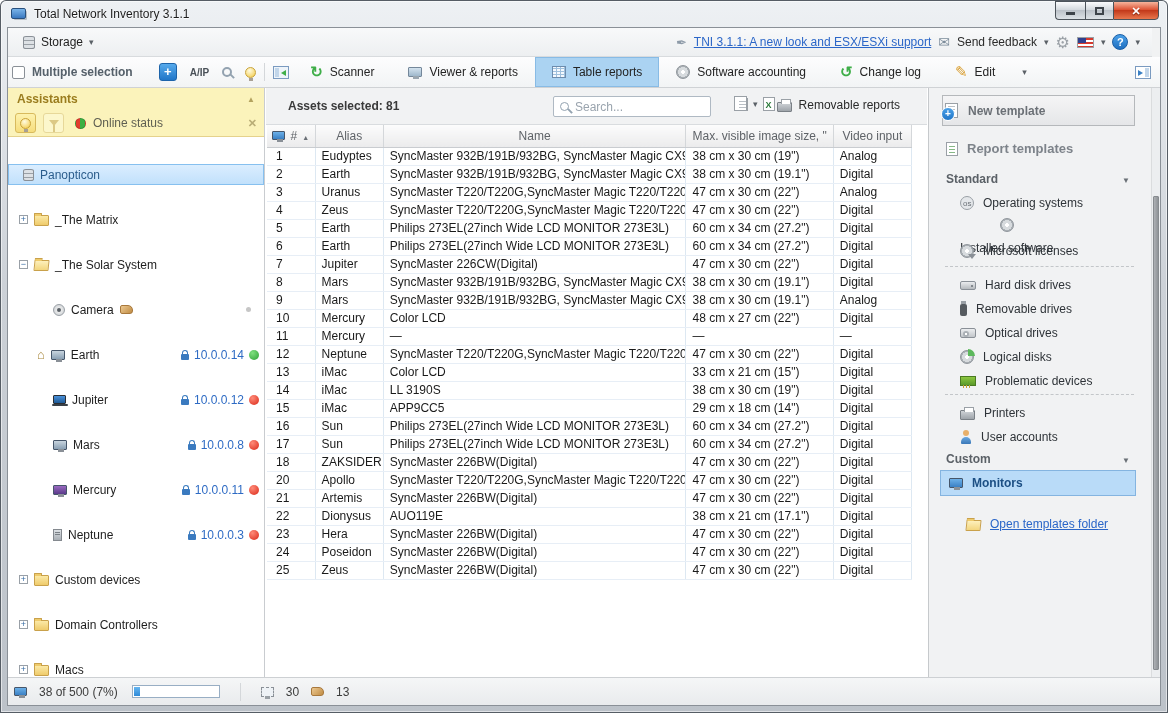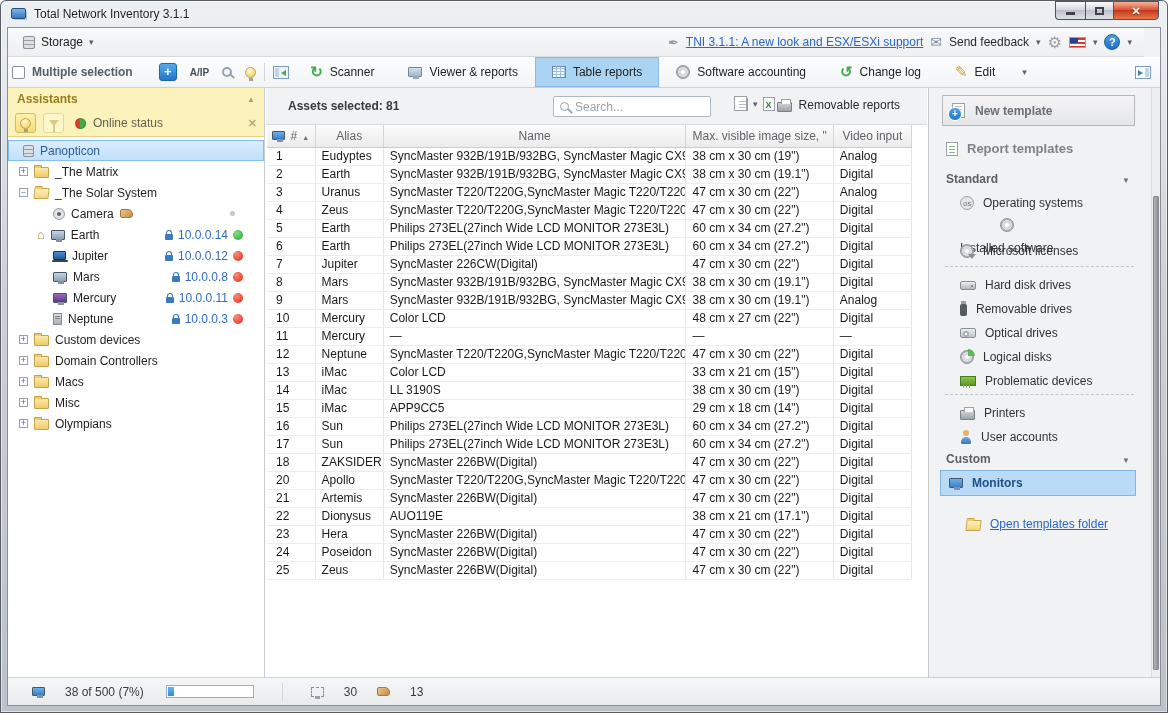--- a/index.html
+++ b/index.html
@@ -19,21 +19,21 @@
   .wbtn.max { width:28px; border-right:none; }
   .wbtn.close { width:46px; border-radius:0 0 4px 0;
           background:linear-gradient(#f6b49c,#dd5335 45%,#c33a1b 50%,#e8764c); }
   .wg-min { width:9px; height:3px; background:#3e444a; margin-top:5px; }
   .wg-max { width:9px; height:8px; border:2px solid #3e444a; background:transparent; }
   .wg-close::before { content:"✕"; color:#fff; font-size:11px; font-weight:bold; text-shadow:0 1px 1px #7a1f08; }
 
   .client { position:absolute; top:27px; left:7px; right:7px; bottom:7px; background:#f1f2f3; border:1px solid #8a9097; }
 
   
-  .toolbar1 { position:absolute; top:0; left:0; right:16px; height:29px; display:flex; align-items:center;
+  .toolbar1 { position:absolute; top:0; left:0; right:8px; height:29px; display:flex; align-items:center;
               background:linear-gradient(#f8f9fa,#edeff1); border-bottom:1px solid #d8dbde; }
   .storage-btn { display:flex; align-items:center; gap:6px; margin-left:7px; padding:3px 8px; color:#222; }
   .tb1-right { margin-left:auto; display:flex; align-items:center; gap:7px; padding-right:12px; }
   .link { color:#2b66c8; text-decoration:underline; }
   .plain { color:#2a2a2a; }
   .dd { color:#5a6066; font-size:9px; }
 
   
   .tabbar { position:absolute; top:29px; left:0; right:0; height:31px; display:flex; align-items:center;
             background:linear-gradient(#fdfdfe,#f2f4f5); border-bottom:1px solid #cfd2d5; }
@@ -56,21 +56,21 @@
   .assist-hdr { display:flex; align-items:center; height:22px; padding:0 9px; color:#9a7c1e; font-weight:bold; }
   .assist-hdr .up { margin-left:auto; color:#b3a25e; font-size:9px; }
   .assist-row { display:flex; align-items:center; height:26px; padding:0 7px; gap:7px; }
   .tglbtn { width:21px; height:20px; border:1px solid #d8ba5d; border-radius:3px; background:linear-gradient(#fdf2ae,#f6dd7c); display:flex; align-items:center; justify-content:center; }
   .tglbtn.off { border-color:#e7d899; background:rgba(255,253,230,.4); }
   .status-circle { width:11px; height:11px; border-radius:50%; background:linear-gradient(90deg,#e23d2e 50%,#3cb043 50%); border:1px solid rgba(0,0,0,.15); margin-left:4px; }
   .assist-label { color:#5f5f52; }
   .assist-close { margin-left:auto; color:#b9ad76; font-weight:bold; font-size:11px; }
 
   .tree { flex:1; overflow:hidden; padding-top:3px; background:#fff; color:#1e1e1e; }
-  .trow { position:relative; height:21px; display:flex; align-items:center; gap:6px; padding-right:21px; }
+  .trow { position:relative; height:21px; display:flex; align-items:center; gap:6px; padding-right:5px;margin-top:24px; }
   .trow.sel { background:linear-gradient(#dceeff,#c0e0fb); box-shadow:inset 0 0 0 1px #86c0ef; color:#2b5d8c; }
   .ind-root { padding-left:15px; } .ind-folder { padding-left:11px; } .ind-dev { padding-left:45px; } .ind-dev2 { padding-left:29px; }
   .ip-group { margin-left:auto; display:flex; align-items:center; gap:5px; }
   .ip { color:#2e6bc4; }
   .dot { width:10px; height:10px; border-radius:50%; flex:none; }
   .dot.on { background:radial-gradient(circle at 35% 30%,#7fe07f,#2ea036); }
   .dot.off { background:radial-gradient(circle at 35% 30%,#ff8a78,#d92818); }
   .dot.faint { width:5px; height:5px; background:#c6c6c6; margin-left:auto; margin-right:8px; }
 
   
@@ -87,31 +87,31 @@
   table { border-collapse:collapse; width:100%; table-layout:fixed; }
   th { height:22px; background:linear-gradient(#fcfcfc,#ebebec); border-bottom:1px solid #c9ccd0; border-right:1px solid #d4d7da; color:#5f6368; font-weight:normal; font-size:12px; }
   th .hwrap { display:flex; align-items:center; justify-content:center; gap:5px; }
   td { height:18px; line-height:17px; border-right:1px solid #dde8f2; border-bottom:1px solid #e7eef6; padding:0 6px; white-space:nowrap; overflow:hidden; color:#1a1a1a; font-size:12px; }
   td.c-num { padding-left:9px; }
 
   
   .rightpanel { position:absolute; right:0; top:0; bottom:0; width:232px; background:#f1f2f3; border-left:1px solid #c6c9cc; }
   .rscroll { position:absolute; right:0; top:0; bottom:0; width:9px; background:#eceef0; border-left:1px solid #dadcde; }
   .rthumb { position:absolute; left:1px; right:1px; top:108px; height:474px; background:linear-gradient(90deg,#aeb1b5,#8f9397); border:1px solid #878b8f; border-radius:1px; }
-  .newtpl { position:absolute; left:13px; right:25px; top:7px; height:31px; border:1px solid #b5b8bb; background:linear-gradient(#f5f5f6,#e5e6e8); display:flex; align-items:center; gap:10px; padding:0 9px; color:#6b7076; font-weight:bold; }
+  .newtpl { position:absolute; left:13px; right:25px; top:7px; height:31px; border:1px solid #b5b8bb; background:linear-gradient(#f5f5f6,#e5e6e8); display:flex; align-items:center; gap:10px; padding:0 2px; color:#6b7076; font-weight:bold; }
   .rt-hdr { position:absolute; left:17px; top:53px; display:flex; gap:9px; align-items:center; color:#7d838a; font-weight:bold; font-size:13px; }
   .sec { position:absolute; left:17px; right:30px; display:flex; align-items:center; color:#5b6167; font-weight:bold; }
   .sec .dd { margin-left:auto; font-size:10px; color:#6a7076; }
   .ritem { position:absolute; left:31px; display:flex; align-items:center; gap:9px; color:#2e3338; height:18px; }
   .dashsep { position:absolute; left:16px; right:26px; border-top:1px dashed #c3c6c9; }
   .moni-sel { position:absolute; left:11px; right:24px; top:382px; height:26px; background:#b9dbf8; box-shadow:inset 0 0 0 1px #84b4e0; display:flex; align-items:center; gap:9px; padding:0 9px; color:#1c4f84; font-weight:bold; }
   .open-link { position:absolute; left:37px; top:429px; display:flex; align-items:center; gap:9px; }
 
   
-  .statusbar { position:absolute; left:0; right:0; bottom:0; height:28px; background:linear-gradient(#f5f6f7,#e9ebed); border-top:1px solid #cdd0d3; display:flex; align-items:center; gap:20px; padding:0 24px; color:#3c3c3c; }
+  .statusbar { position:absolute; left:0; right:0; bottom:0; height:28px; background:linear-gradient(#f5f6f7,#e9ebed); border-top:1px solid #cdd0d3; display:flex; align-items:center; gap:12px; padding:0 6px; color:#3c3c3c; }
   .pbar { width:88px; height:13px; border:1px solid #98aec4; background:#fff; padding:1px; margin-left:2px; }
   .pfill { height:100%; background:linear-gradient(#66b6f1,#2e8ad8); }
 
   
   .ic { display:inline-block; position:relative; flex:none; }
   .i-app { width:15px; height:11px; background:linear-gradient(#7ab4e8,#3a78c0); border:1px solid #28507e; border-radius:2px; box-shadow:2px 2px 0 -1px #b8bec4; }
   .i-db { width:12px; height:13px; border:1px solid #8a9097; border-radius:3px/2px; background:repeating-linear-gradient(180deg,#dde1e5 0 3px,#9aa0a6 3px 4px); }
   .i-db.sm { width:11px; height:12px; }
   .i-quill::before { content:"✒"; color:#8d9aa8; font-size:13px; }
   .i-env::before { content:"✉"; color:#7c8c9b; font-size:14px; }

